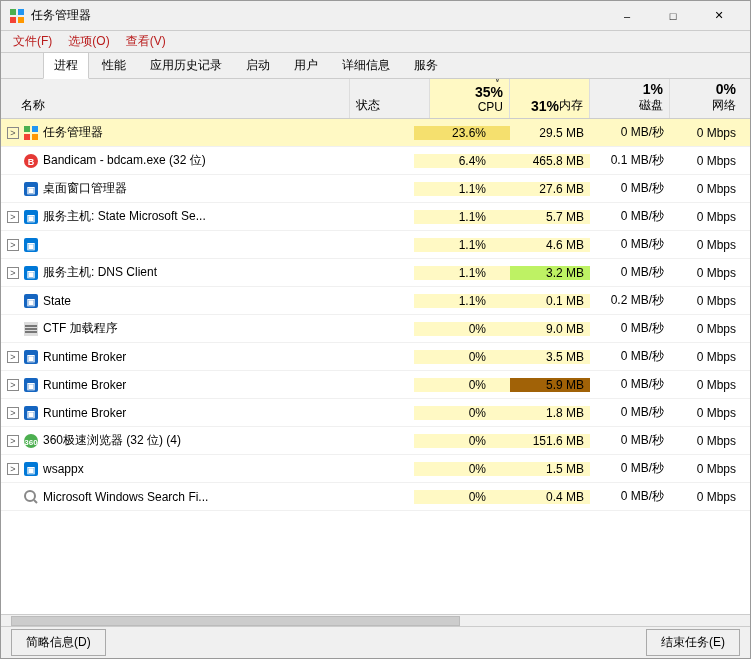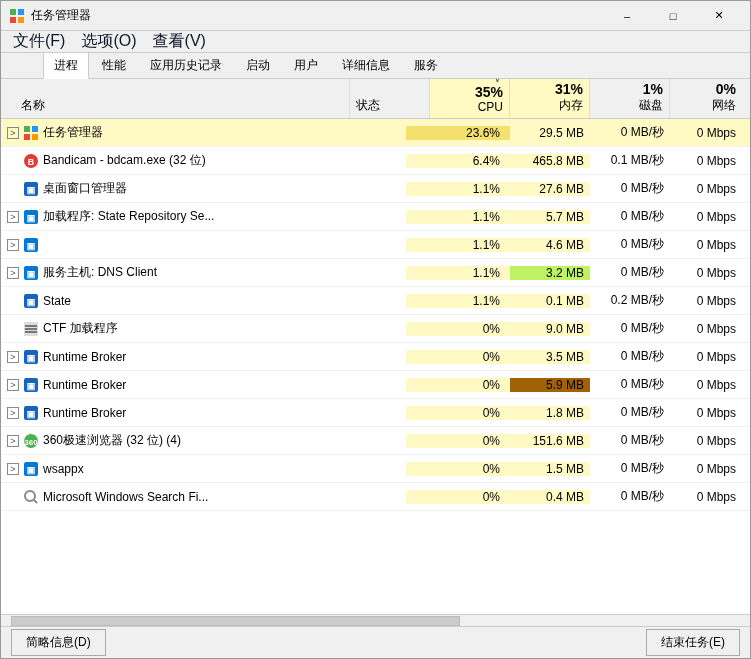--- a/index.html
+++ b/index.html
@@ -64,22 +64,22 @@
       height: 22px;
       background: #f0f0f0;
       display: flex;
       align-items: center;
       padding: 0 4px;
       border-bottom: 1px solid #ccc;
     }
     .menu-item {
       padding: 2px 8px;
       cursor: pointer;
-      font-size: 16px;
-      color: #0f172a;
+      font-size: 12px;
+      color: #b91c1c;
     }
     .tabs-bar {
       height: 26px;
       background: #f0f0f0;
       display: flex;
       align-items: flex-end;
       padding: 0 6px;
       border-bottom: 1px solid #ccc;
     }
     .tab {
@@ -138,21 +138,20 @@
       align-items: flex-end;
       justify-content: flex-end;
     }
     .th-mem {
       width: 80px;
       padding: 4px 6px;
       font-size: 12px;
       border-right: 1px solid #ddd;
       background: #fff9c4;
       display: flex;
-      flex-direction: column;
       align-items: flex-end;
       justify-content: flex-end;
       text-align: right;
     }
     .th-disk {
       width: 80px;
       padding: 4px 6px;
       font-size: 12px;
       border-right: 1px solid #ddd;
       display: flex;
@@ -196,22 +195,22 @@
       gap: 4px;
       overflow: hidden;
       white-space: nowrap;
     }
     .td-status {
       width: 80px;
       padding: 0 6px;
       font-size: 12px;
     }
     .td-cpu {
-      width: 104px;
-      padding: 0 10px;
+      width: 96px;
+      padding: 0 24px;
       font-size: 12px;
       text-align: right;
       background: #fff9c4;
     }
     .td-mem {
       width: 80px;
       padding: 0 6px;
       font-size: 12px;
       text-align: right;
       background: #fff9c4;
@@ -406,21 +405,21 @@
   </div>
         <div class="table-row">
     <div class="td-name">
       <div class="expand-btn">&gt;</div>
       <div class="row-icon">
               <svg width="16" height="16">
                 <rect x="1" y="1" width="14" height="14" fill="#0078D7" rx="2"></rect>
                 <text x="8" y="12" text-anchor="middle" fill="#fff" font-size="9" font-weight="bold">▣</text>
               </svg>
             </div>
-      <span style="overflow:hidden;text-overflow:ellipsis;white-space:nowrap;">加载程序: State Repository Se...</span>
+      <span style="overflow:hidden;text-overflow:ellipsis;white-space:nowrap;">服务主机: State Microsoft Se...</span>
     </div>
     <div class="td-status"></div>
     <div class="td-cpu" style="background:#fff9c4">1.1%</div>
     <div class="td-mem" style="background:#fff9c4">5.7 MB</div>
     <div class="td-disk">0 MB/秒</div>
     <div class="td-net" style="padding-right:14px;">0 Mbps</div>
   </div>
         <div class="table-row">
     <div class="td-name">
       <div class="expand-btn">&gt;</div>

